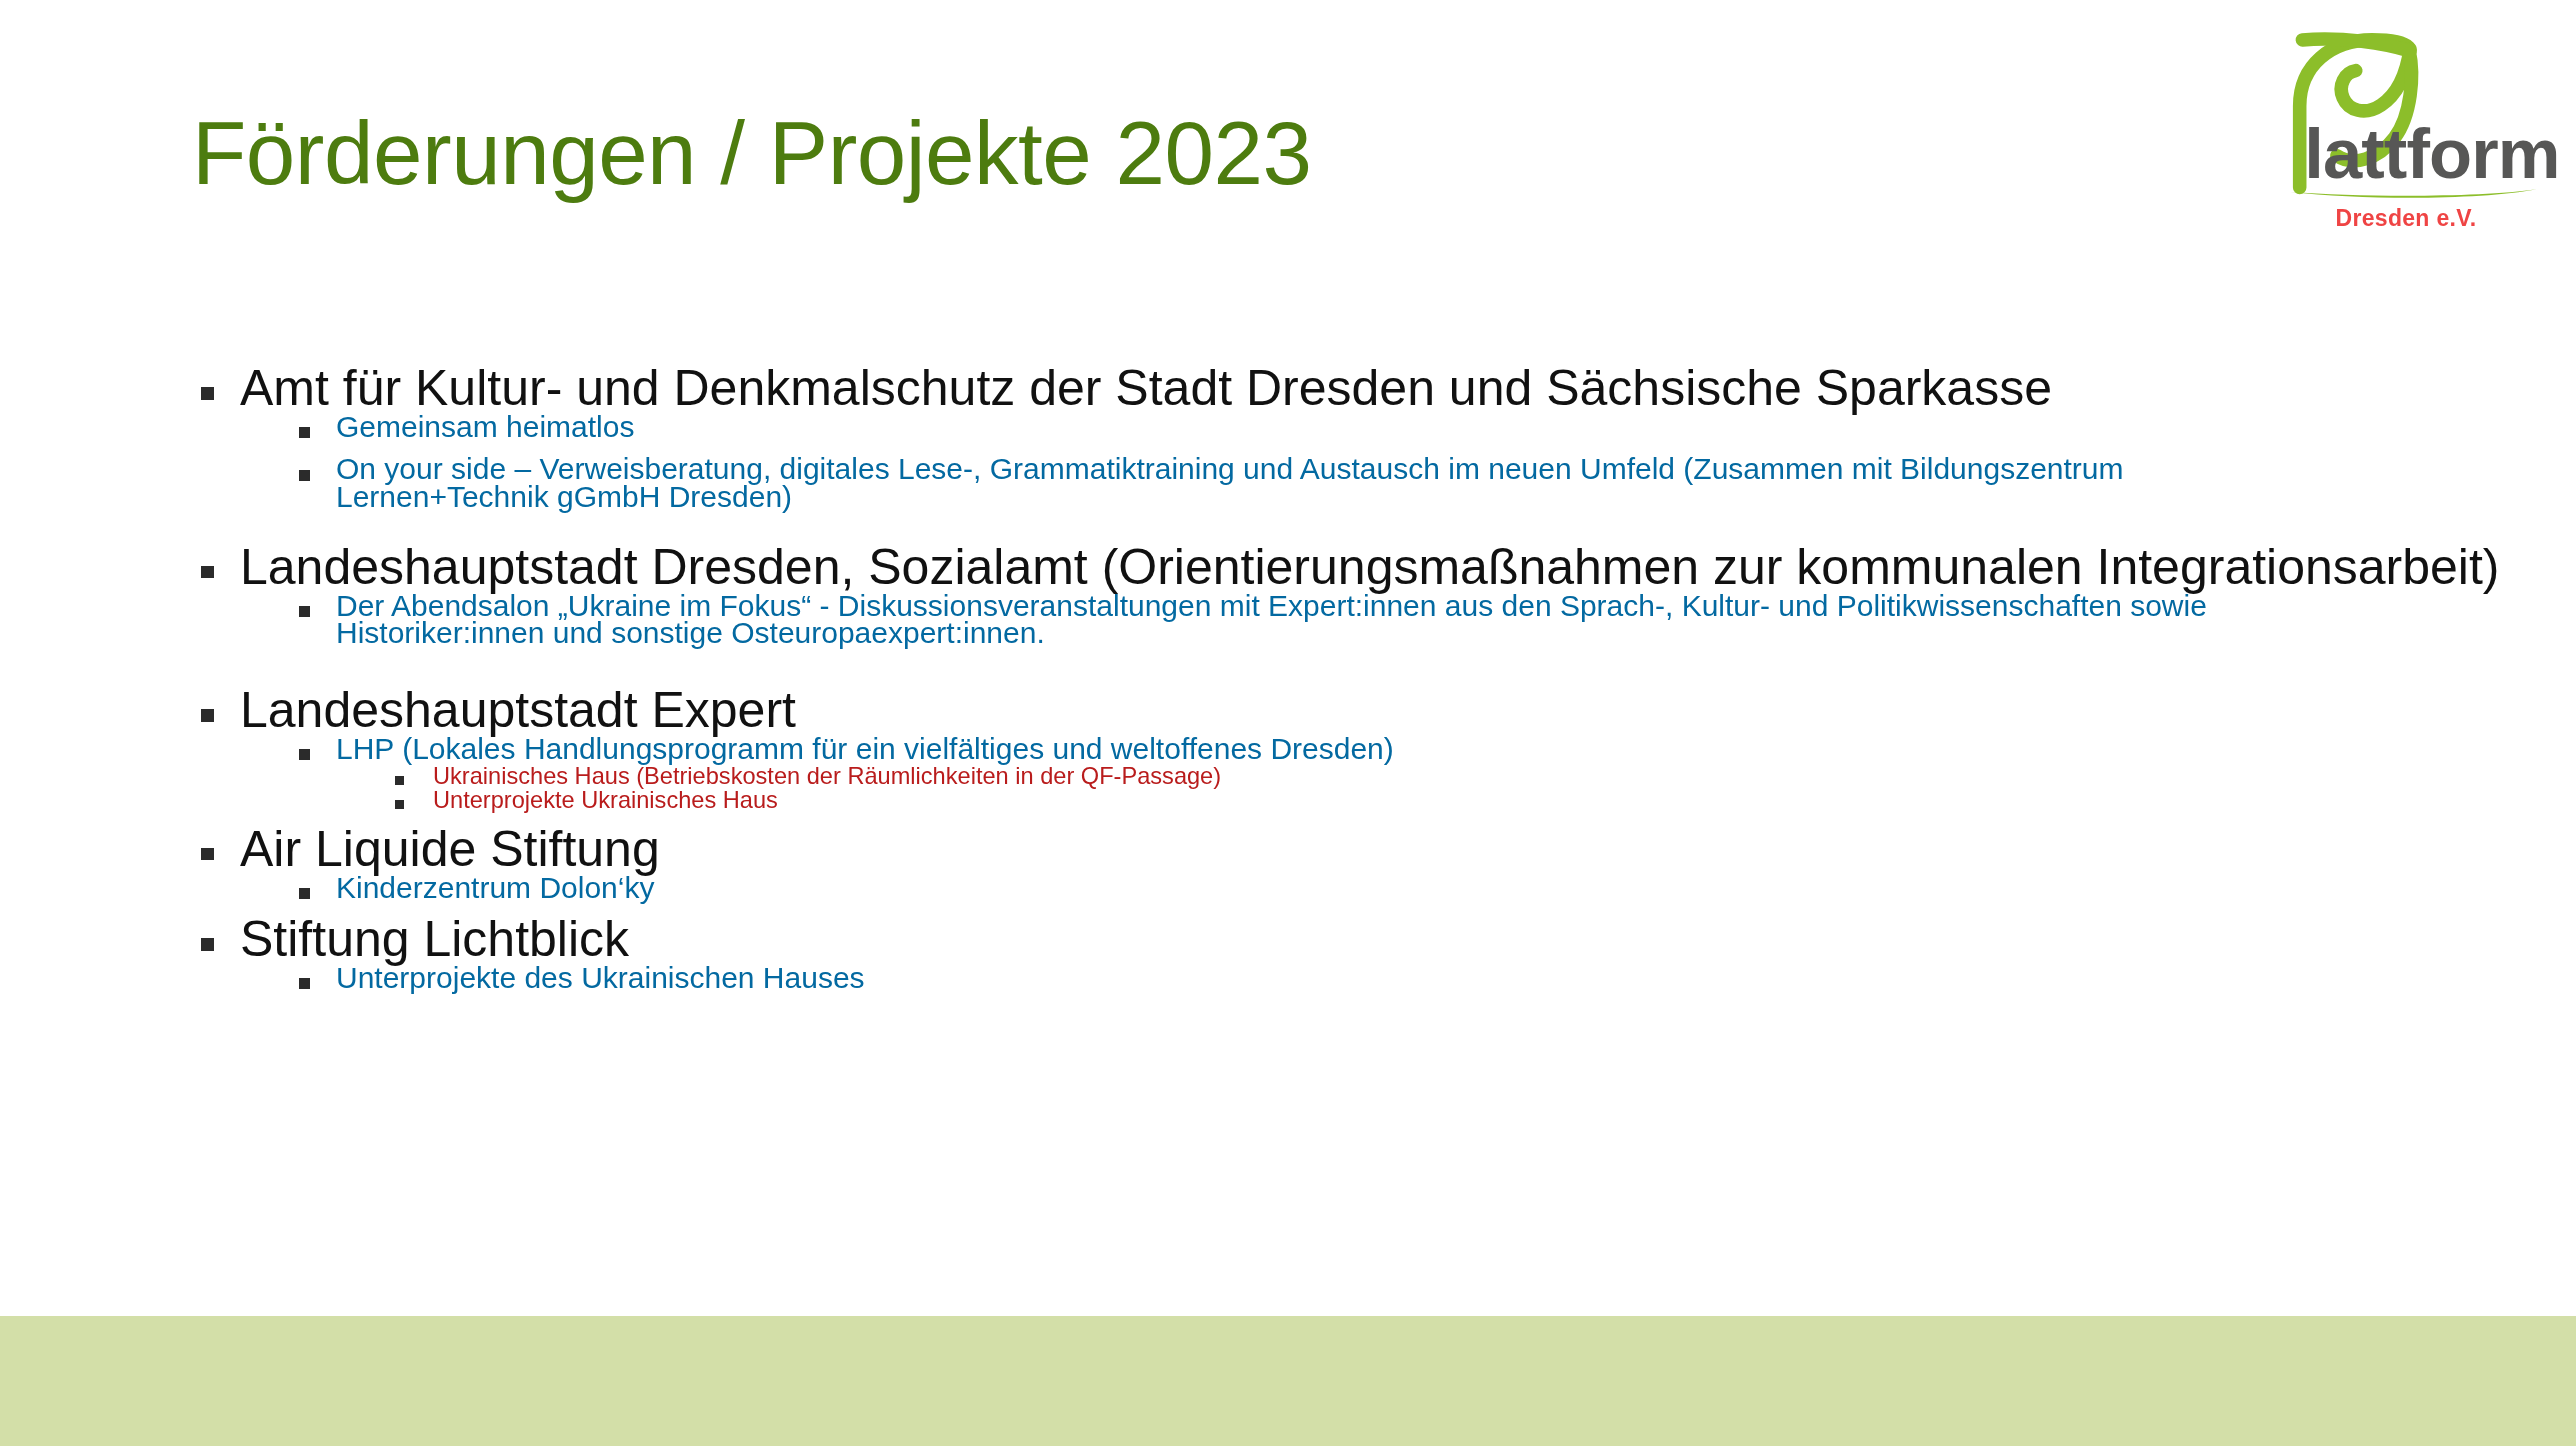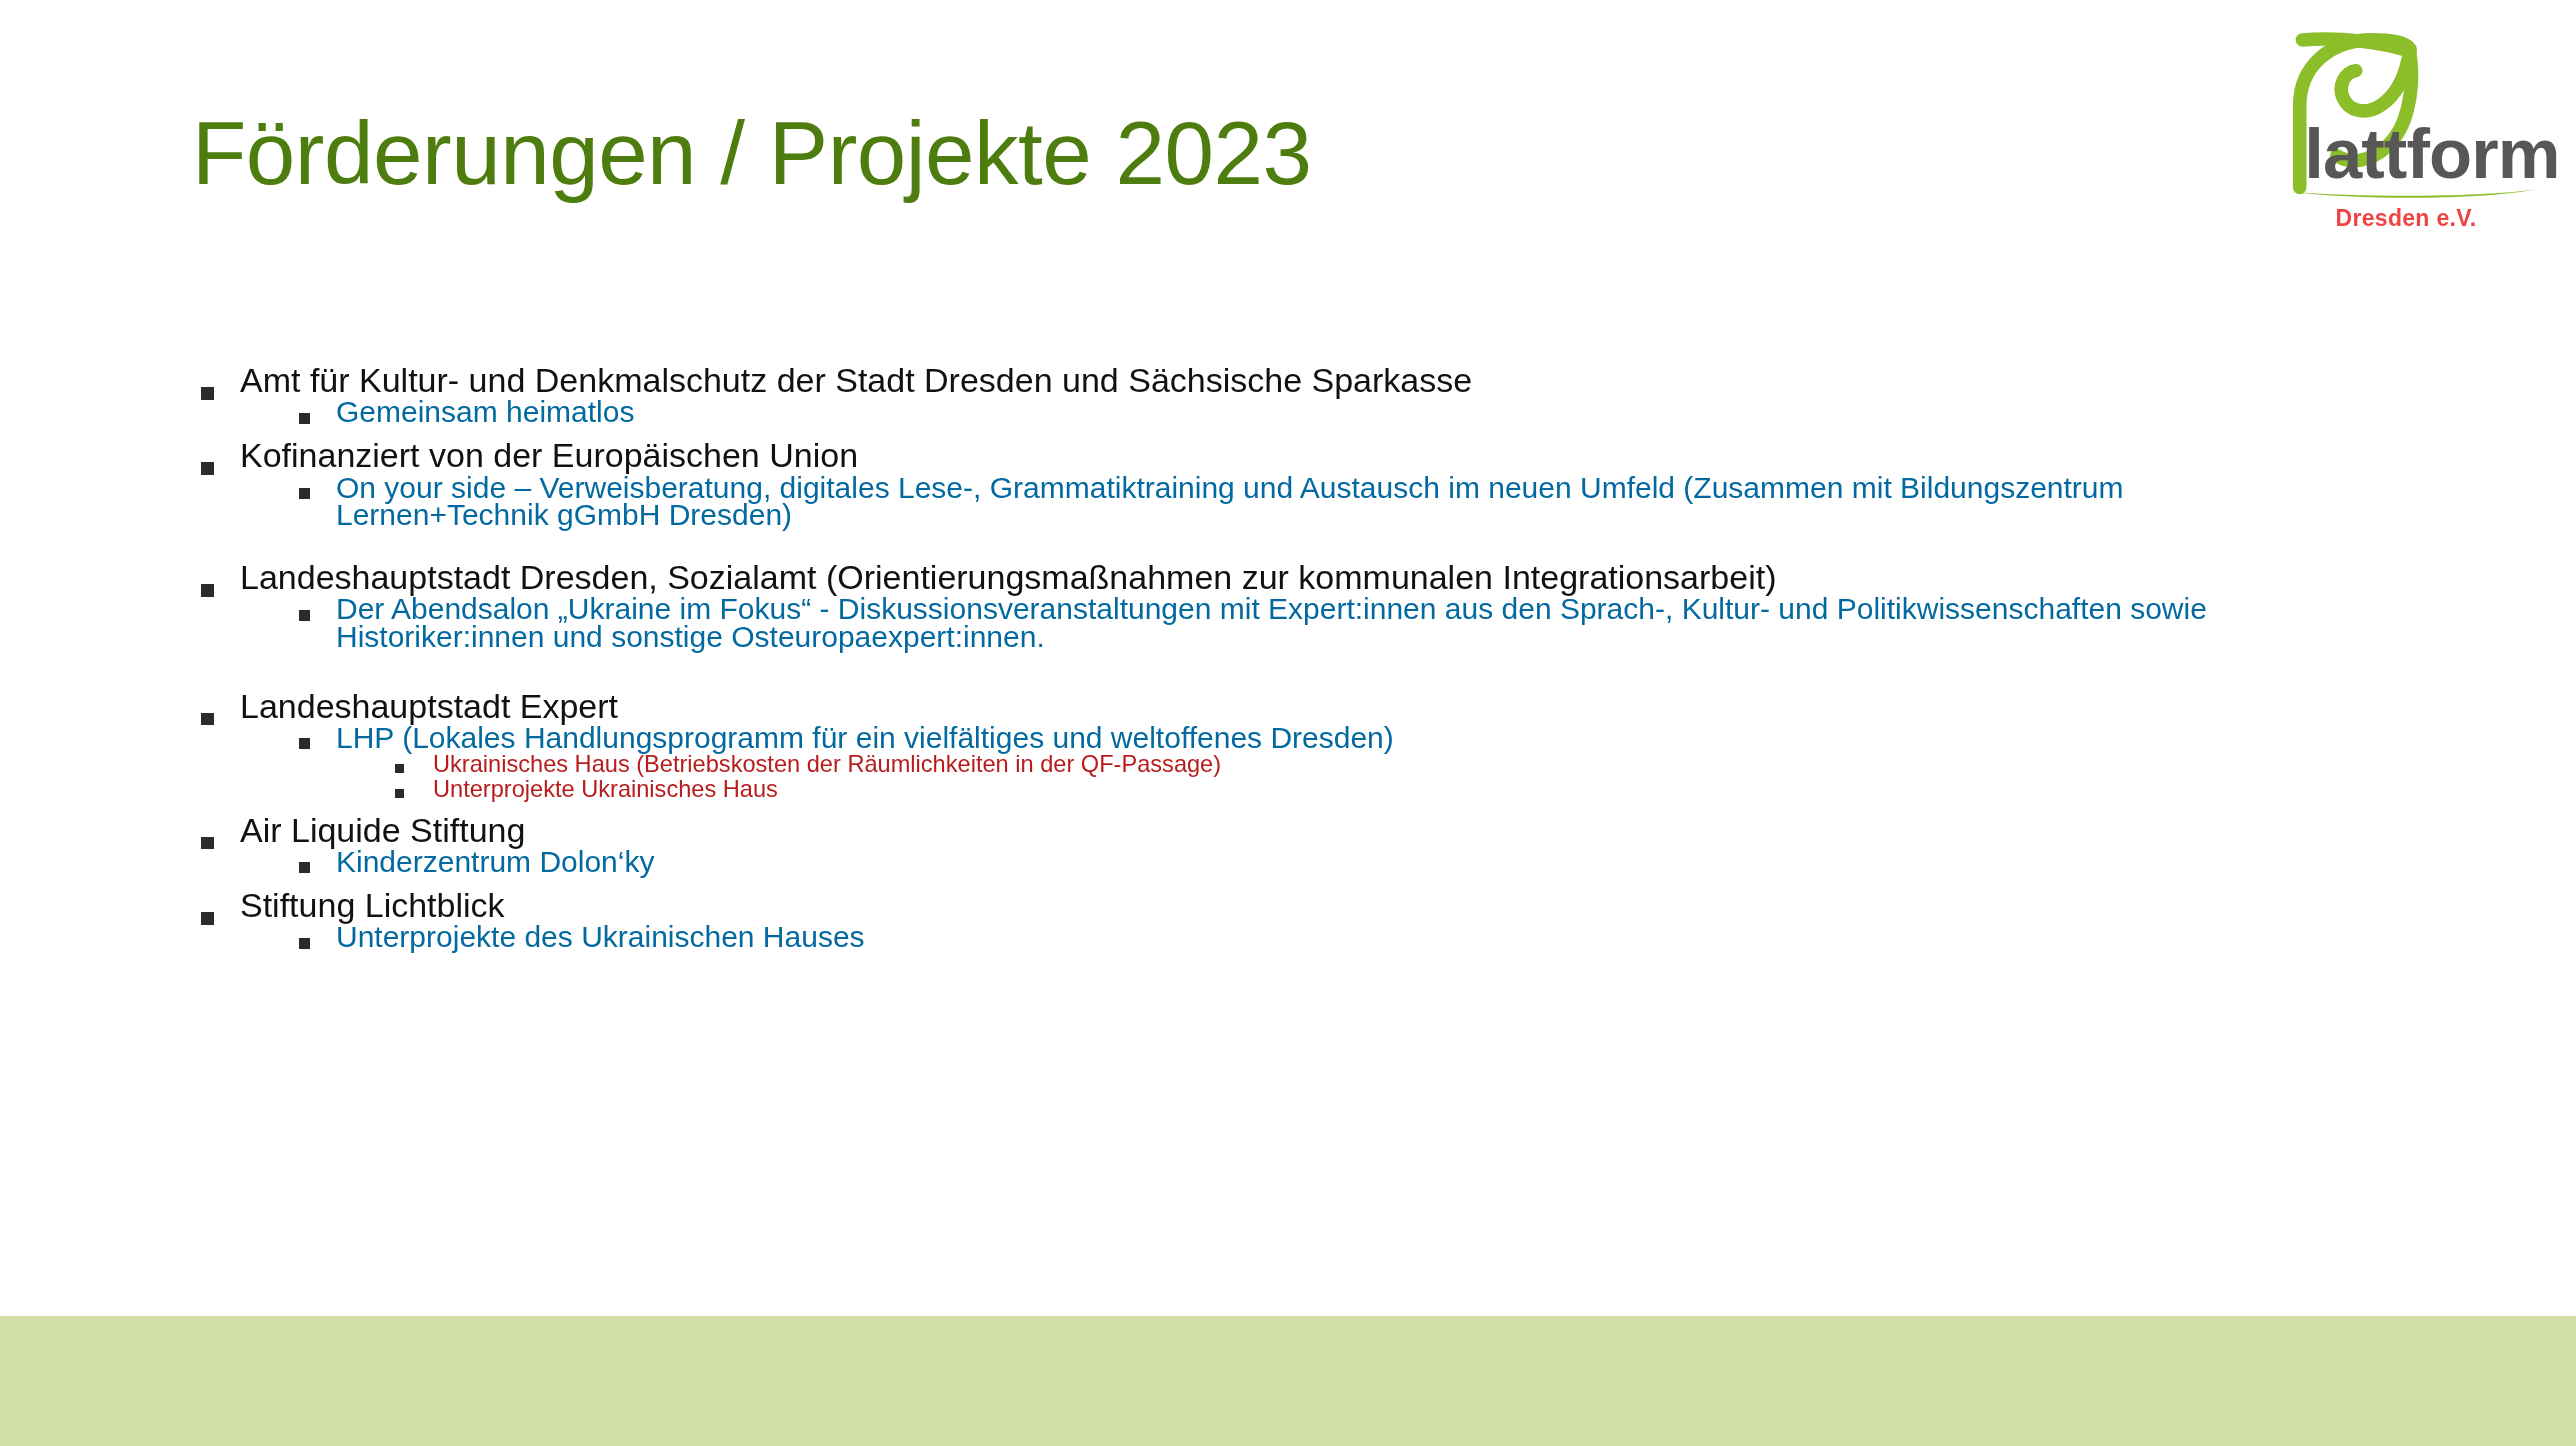--- a/index.html
+++ b/index.html
@@ -90,21 +90,21 @@
 
   
   .lvl1 { padding-left: 240px; margin-bottom: 1.8px; }
   .lvl1 .marker {
     left: 201px;
     top: 22px;
     width: 12.7px;
     height: 12.7px;
   }
   .lvl1 .btext {
-    font-size: 34px;
+    font-size: 50px;
     line-height: 0.92;
     color: #111111;
   }
 
   
   .lvl2 { padding-left: 336px; margin-bottom: 1.8px; }
   .lvl2 .marker {
     left: 299px;
     top: 14.5px;
     width: 11px;
@@ -164,24 +164,20 @@
       <span class="marker"></span>
       <span class="btext">Amt für Kultur- und Denkmalschutz der Stadt Dresden und Sächsische Sparkasse</span>
     </div>
     <div class="bullet-row lvl2">
       <span class="marker"></span>
       <span class="btext">Gemeinsam heimatlos</span>
     </div>
 
     <div class="gap-sm"></div>
 
-    <div class="bullet-row lvl1">
-      <span class="marker"></span>
-      <span class="btext">Kofinanziert von der Europäischen Union</span>
-    </div>
     <div class="bullet-row lvl2">
       <span class="marker"></span>
       <span class="btext">On your side – Verweisberatung, digitales Lese-, Grammatiktraining und Austausch im neuen Umfeld (Zusammen mit Bildungszentrum Lernen+Technik gGmbH Dresden)</span>
     </div>
 
     <div class="gap-md"></div>
 
     <div class="bullet-row lvl1">
       <span class="marker"></span>
       <span class="btext">Landeshauptstadt Dresden, Sozialamt (Orientierungsmaßnahmen zur kommunalen Integrationsarbeit)</span>

